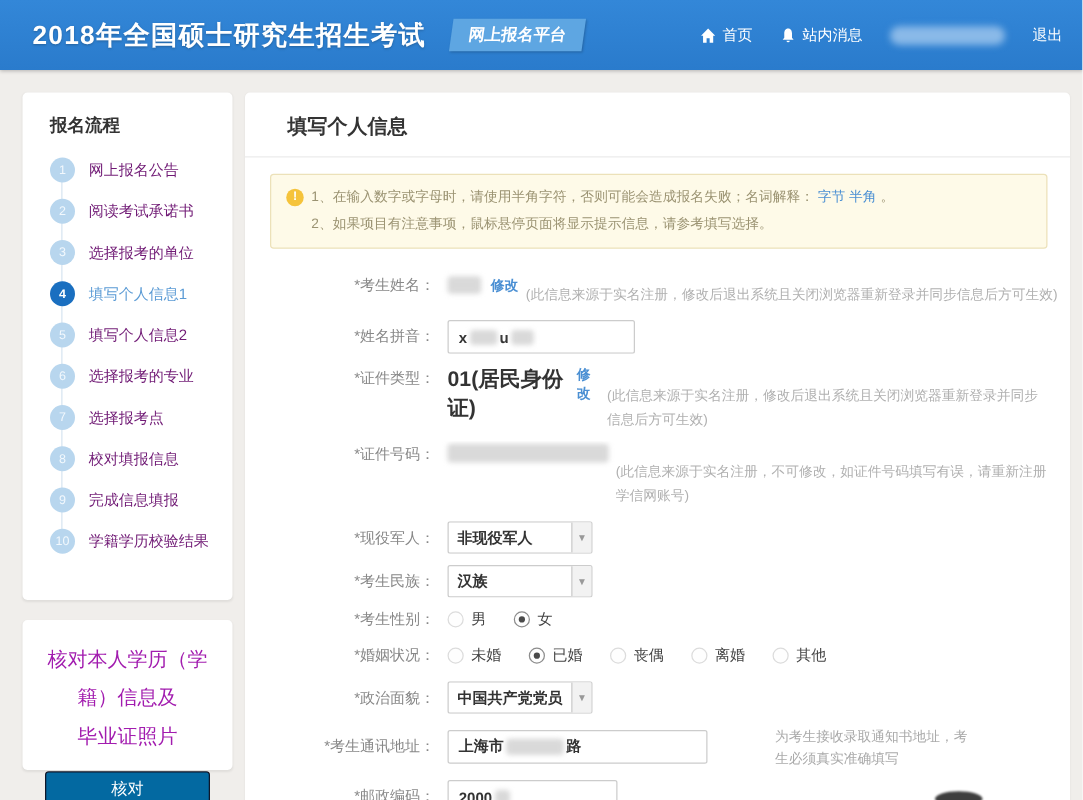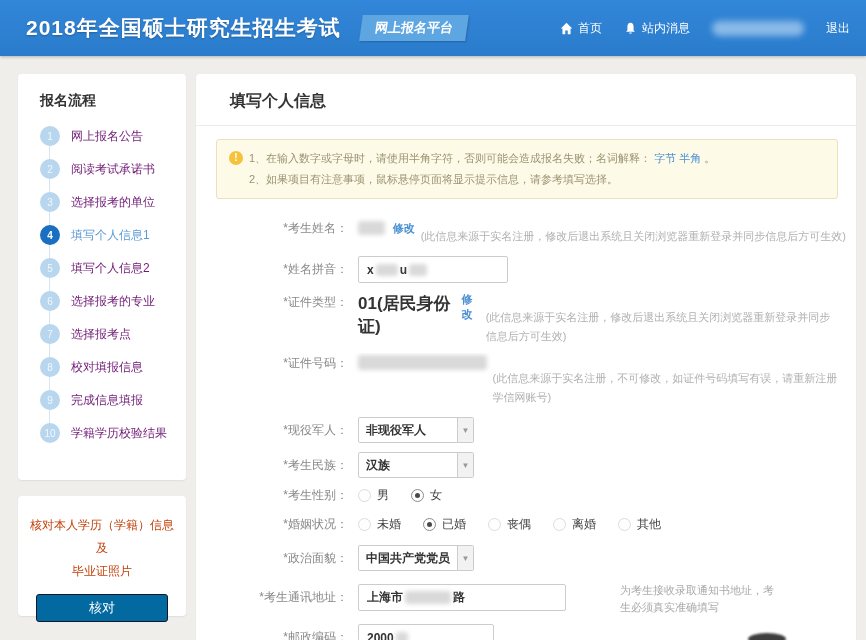--- a/index.html
+++ b/index.html
@@ -34,21 +34,21 @@
   .steps-line { position:absolute; left:9px; top:10px; bottom:18px; width:1px; background:#d7e5f1; }
   .step { position:relative; display:flex; align-items:center; margin-bottom:13px; height:20px; }
   .step-dot {
     width:20px; height:20px; border-radius:50%; background:#b8d6ee; color:#f2f8fd;
     font-size:10px; display:flex; align-items:center; justify-content:center; flex:0 0 20px; z-index:1;
   }
   .step.active .step-dot { background:#1a6fc0; color:#fff; font-weight:bold; }
   .step-label { margin-left:11px; color:#701a75; font-size:12px; white-space:nowrap; cursor:pointer; }
   .step.active .step-label { color:#5b9bd5; }
   .panel-verify { left:18px; top:496px; width:168px; height:120px; padding:18px 12px 0 12px; text-align:center; }
-  .verify-text { color:#c2410c; font-size:12px; line-height:1.9; }
+  .verify-text { color:#a21caf; font-size:16px; line-height:1.9; }
   .verify-btn {
     margin:12px auto 0; width:132px; height:28px; background:#0369a1; border:1px solid #0f172a;
     color:#fff; font-size:13px; border-radius:3px; display:flex; align-items:center; justify-content:center; cursor:pointer;
   }
   
   .panel-main { left:196px; top:74px; width:660px; height:600px; }
   .main-head { padding:17px 0 13px 34px; border-bottom:1px solid #ececec; }
   .main-title { font-size:16px; font-weight:bold; color:#333; }
   .notice {
     margin:13px 18px 0 20px; background:#fefae8; border:1px solid #ece1b9; border-radius:3px;

